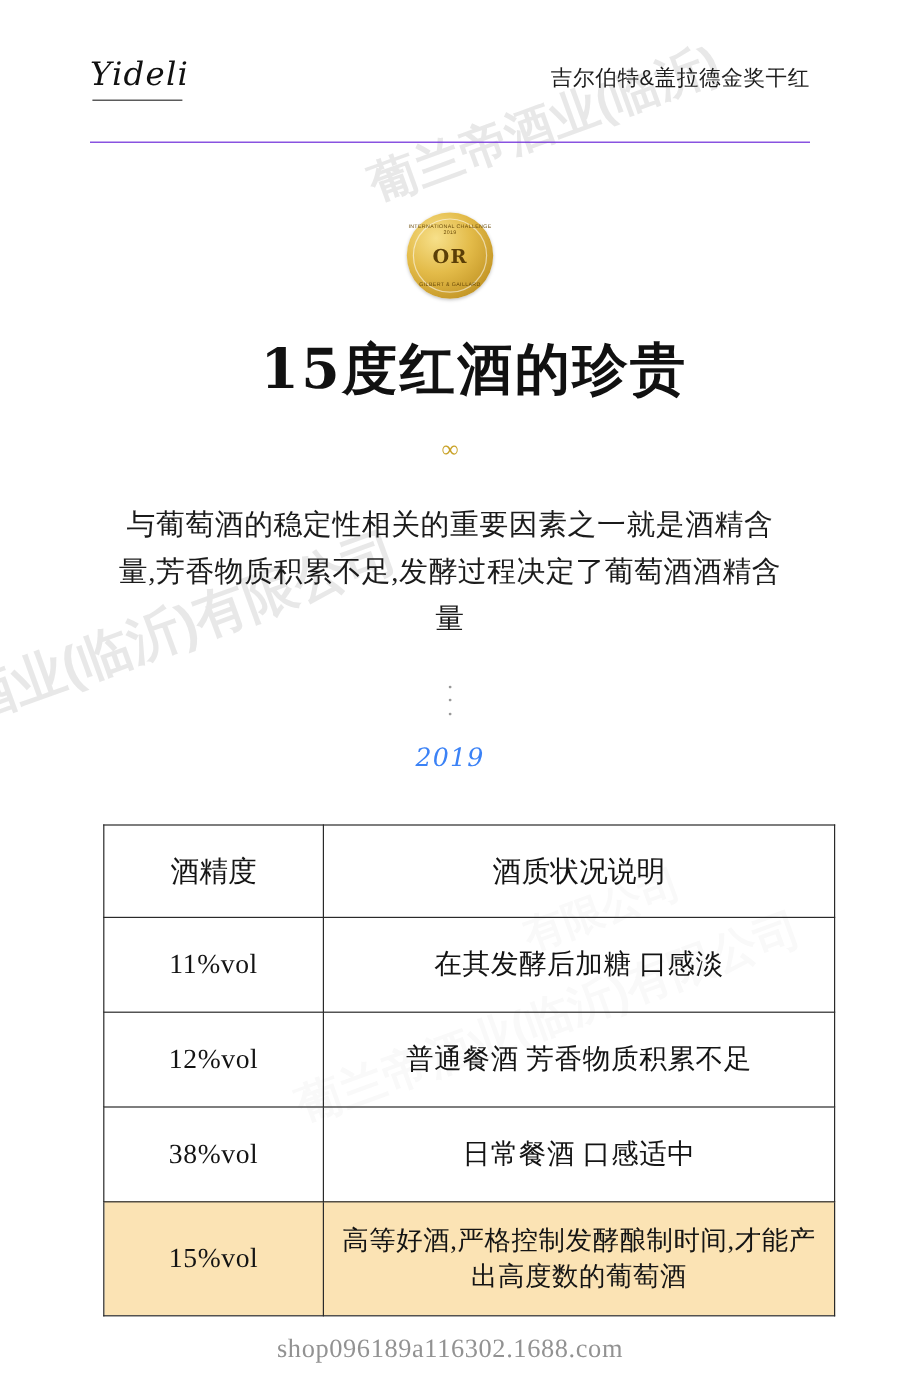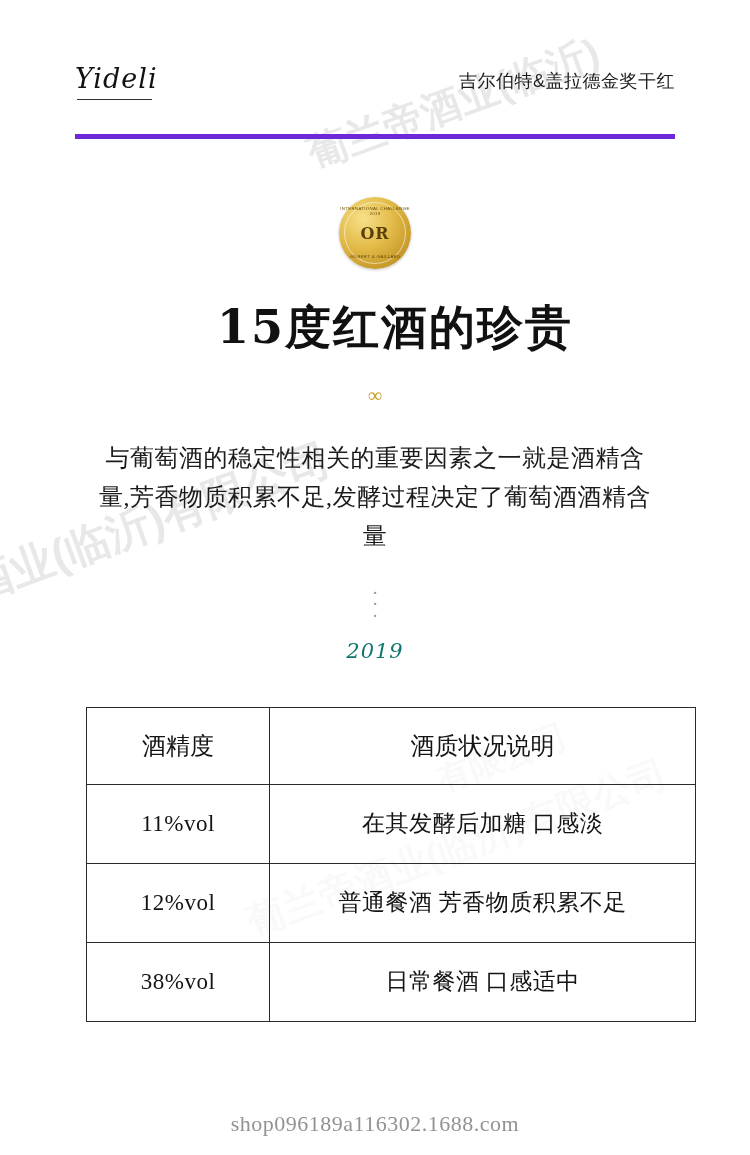--- a/index.html
+++ b/index.html
@@ -35,22 +35,22 @@
   }
   .wm-1 { left: 300px; top: 130px; font-size: 40px; }
   .wm-2 { left: -40px; top: 560px; font-size: 44px; }
   .wm-3 { left: 240px; top: 900px; font-size: 38px; }
   .wm-4 { left: 430px; top: 760px; font-size: 34px; }
 
   
   .header {
     position: relative;
     height: 118px;
-    margin: 16px 75px;
-    border-bottom: 5px solid #6d28d9;
+    margin: 0 75px;
+    border-bottom: 1px solid #6d28d9;
     display: flex;
     align-items: center;
     justify-content: space-between;
     z-index: 8;
   }
   .brand {
     font-family: "DejaVu Serif", serif;
     font-style: italic;
     font-size: 27px;
     letter-spacing: 1px;
@@ -169,21 +169,21 @@
     z-index: 8;
   }
   .dots span { display: block; }
 
   .year {
     margin-top: 22px;
     text-align: center;
     font-family: "DejaVu Serif", serif;
     font-style: italic;
     font-size: 21px;
-    color: #0f766e;
+    color: #3b82f6;
     letter-spacing: 1px;
     position: relative;
     z-index: 8;
   }
 
   
   .table-wrap {
     margin: 44px auto 0;
     width: 610px;
     position: relative;
@@ -283,17 +283,21 @@
         <td class="desc">在其发酵后加糖 口感淡</td>
       </tr>
       <tr>
         <td class="col-abv">12%vol</td>
         <td class="desc">普通餐酒 芳香物质积累不足</td>
       </tr>
       <tr>
         <td class="col-abv">38%vol</td>
         <td class="desc">日常餐酒 口感适中</td>
       </tr>
+      <tr class="highlight">
+        <td class="col-abv">15%vol</td>
+        <td class="desc">高等好酒,严格控制发酵酿制时间,才能产出高度数的葡萄酒</td>
+      </tr>
     </tbody>
   </table>
 </div>
 
 <div class="footer-url">shop096189a116302.1688.com</div>
 
 </body></html>

